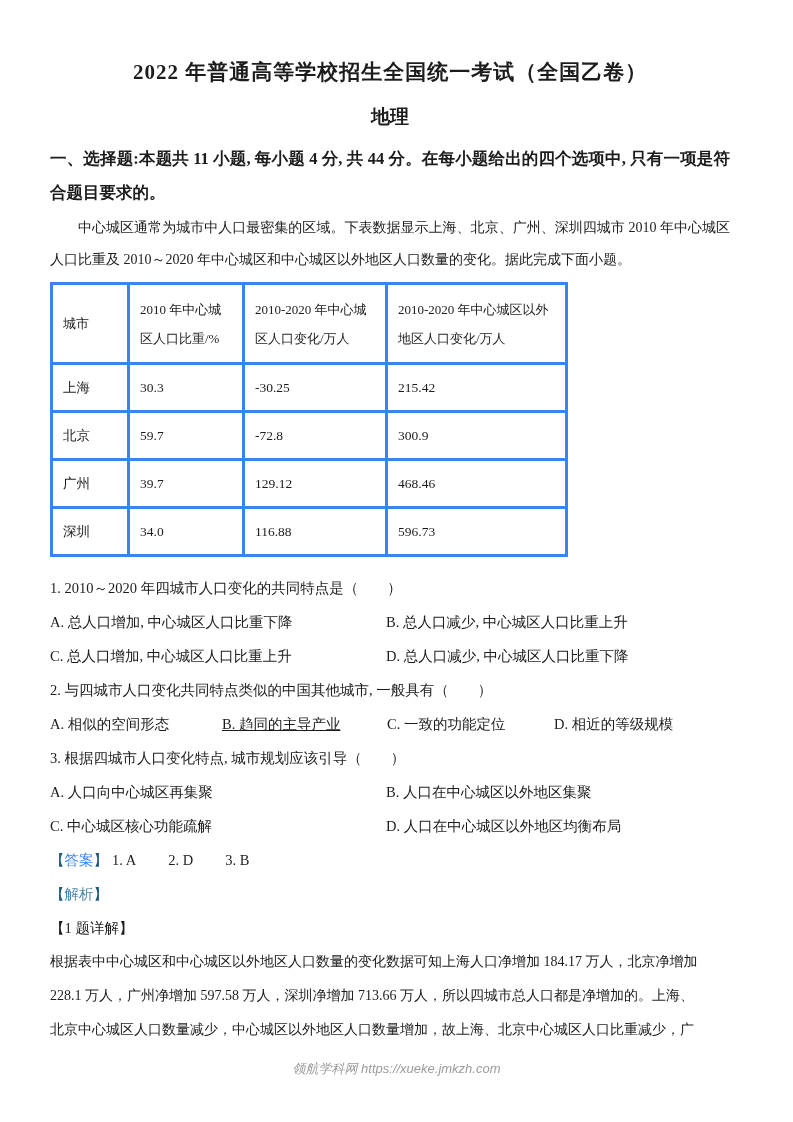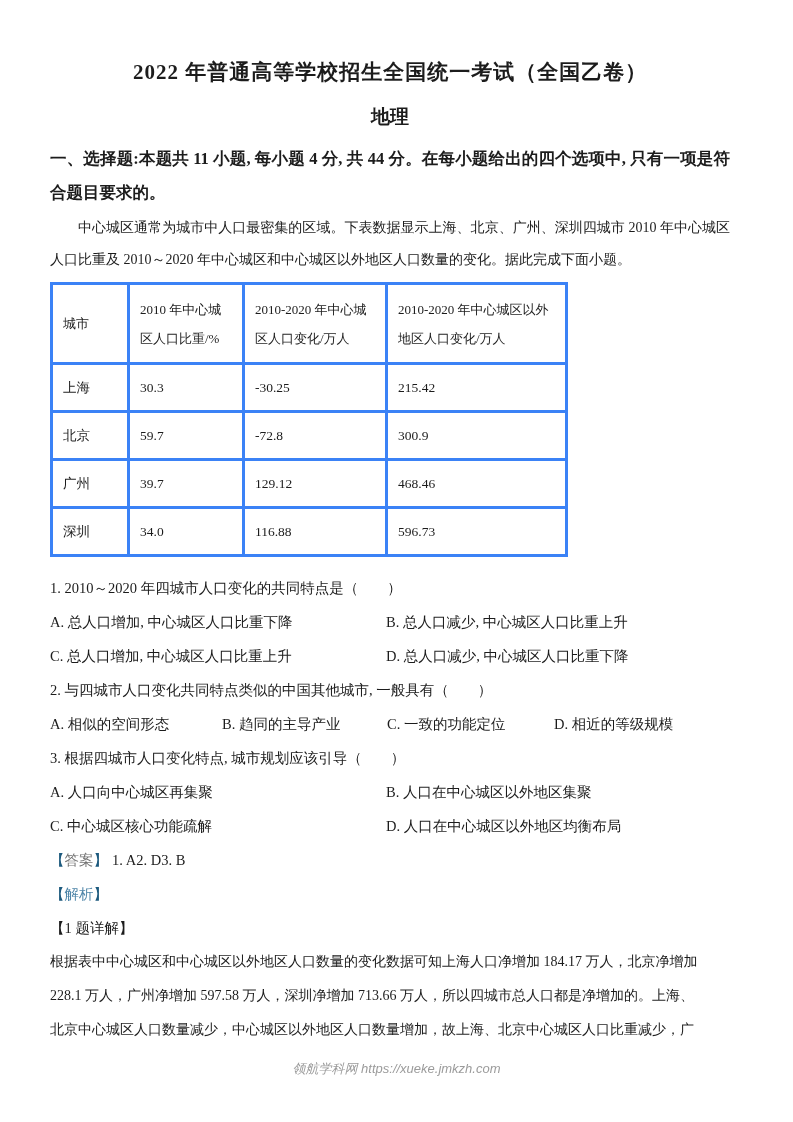--- a/index.html
+++ b/index.html
@@ -69,24 +69,24 @@
   .qa { margin-top: 14px; }
   .line {
     font-size: 14.5px;
     line-height: 34px;
     white-space: nowrap;
   }
   .opt-row { display: flex; }
   .opt-row .col-a { width: 336px; flex: none; }
   .opt-row4 { display: flex; }
   .opt-row4 .c1 { width: 172px; flex: none; }
-  .opt-row4 .c2 { width: 165px; flex: none; }
+  .opt-row4 .c2 { width: 165px; flex: none; text-decoration: underline; }
   .opt-row4 .c3 { width: 167px; flex: none; }
   .answer-row { display: flex; }
-  .answer-items { display: flex; margin-left: 4px; font-family: Liberation Serif, serif; }
+  .answer-items { display: flex; gap: 32px; margin-left: 4px; font-family: Liberation Serif, serif; }
   .bracket-dark { font-weight: normal; }
   .exp-line {
     font-size: 14px;
     line-height: 34px;
     white-space: nowrap;
   }
   .footer {
     position: absolute;
     left: 0;
     top: 1060px;
@@ -175,21 +175,21 @@
       <span class="col-a">A. 人口向中心城区再集聚</span>
       <span>B. 人口在中心城区以外地区集聚</span>
     </div>
     <div class="line opt-row">
       <span class="col-a">C. 中心城区核心功能疏解</span>
       <span>D. 人口在中心城区以外地区均衡布局</span>
     </div>
 
     <div class="line answer-row">
       <span>
-        <span class="bracket-dark" style="color:#1d5a7e">【</span><span style="color:#737373">答案</span><span class="bracket-dark" style="color:#1d5a7e">】</span>
+        <span class="bracket-dark" style="color:#1d5a7e">【</span><span style="color:#3b82f6">答案</span><span class="bracket-dark" style="color:#1d5a7e">】</span>
       </span>
       <span class="answer-items">
         <span>1. A</span>
         <span>2. D</span>
         <span>3. B</span>
       </span>
     </div>
 
     <div class="line">
       <span class="bracket-dark" style="color:#1d5a7e">【</span><span style="color:#4e85a8">解析</span><span class="bracket-dark" style="color:#1d5a7e">】</span>

